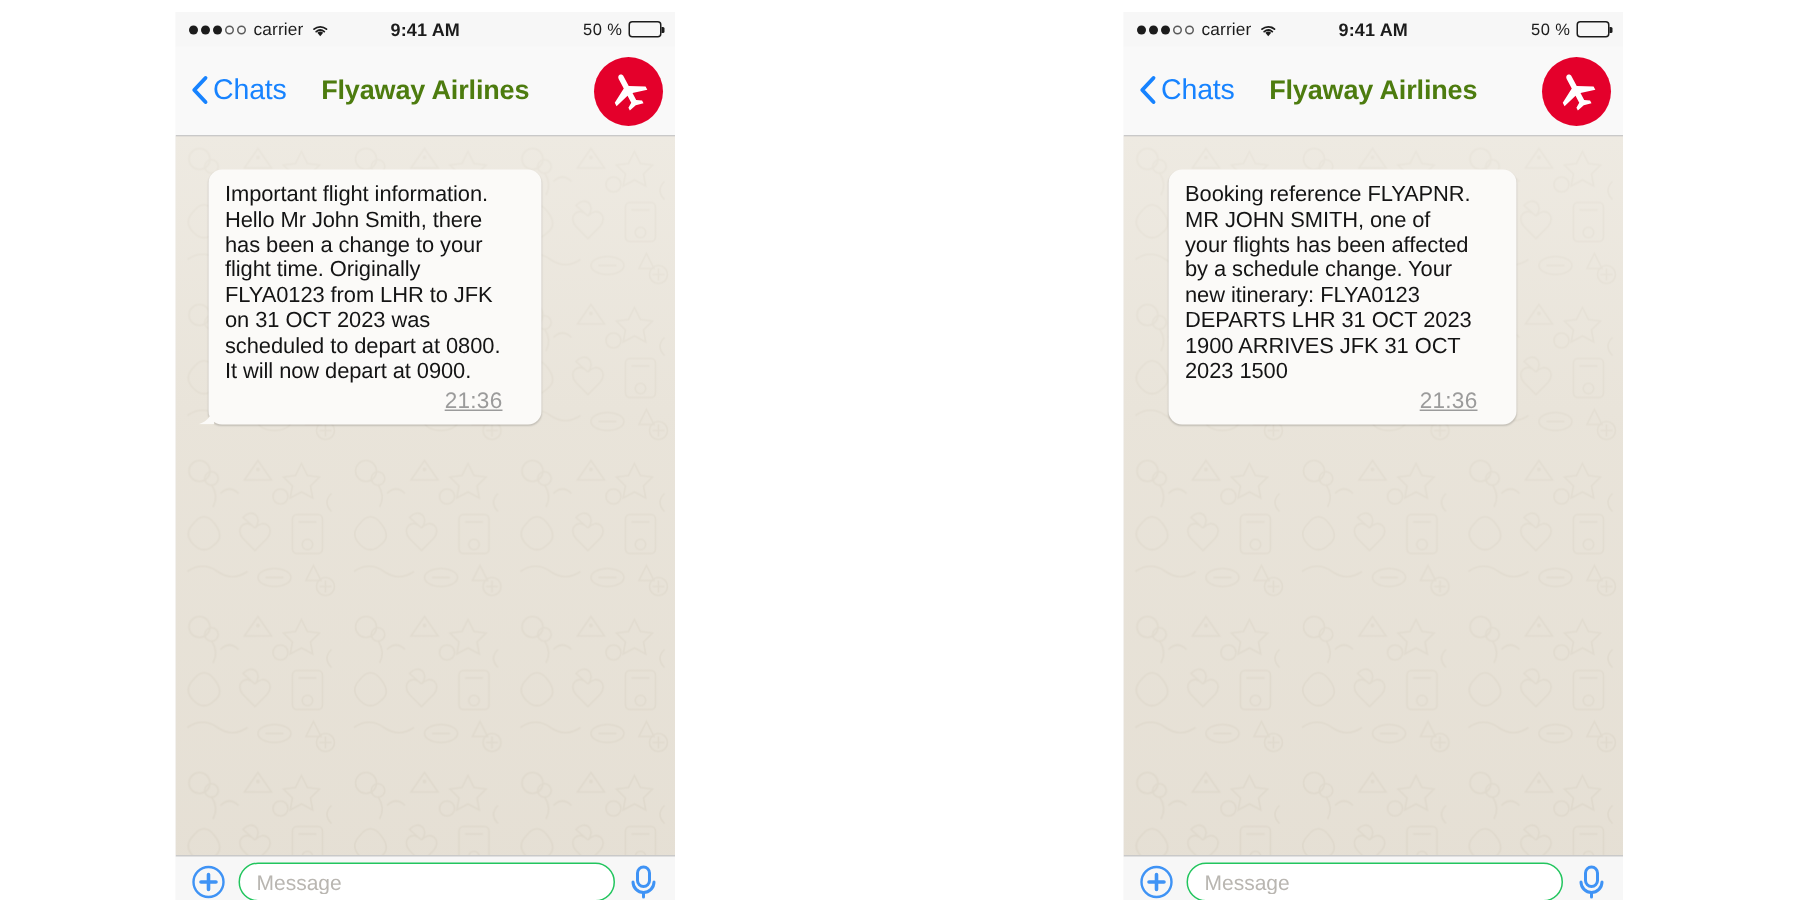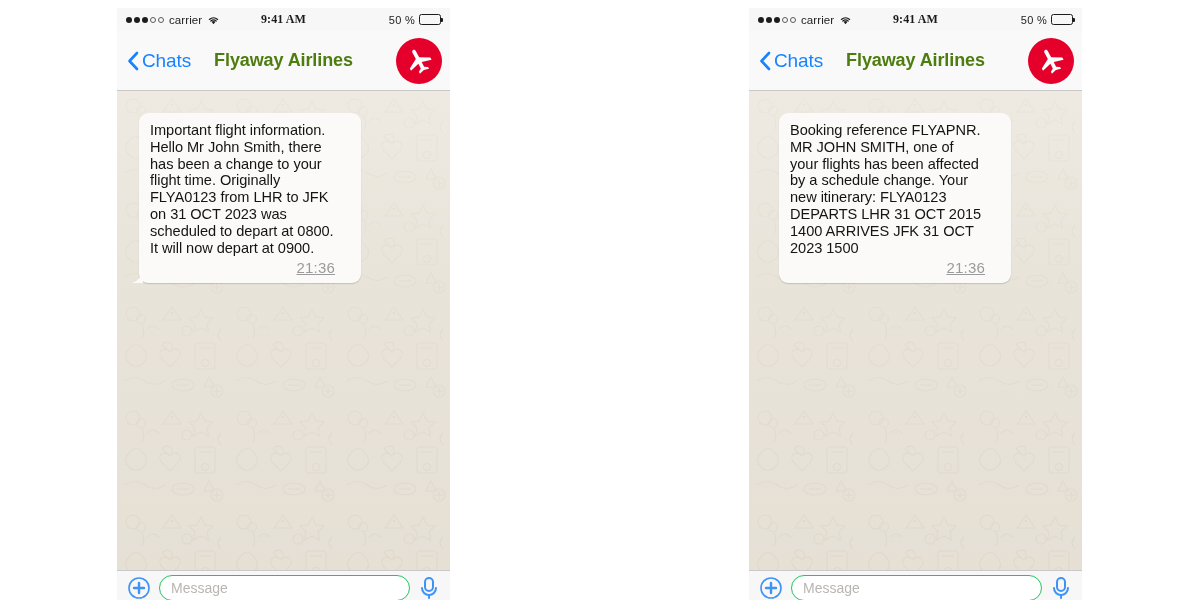--- a/index.html
+++ b/index.html
@@ -66,21 +66,20 @@
   .wifi-icon { width: 13px; height: 10px; display: block; }
   .status-time {
     position: absolute;
     left: 0; right: 0;
     text-align: center;
     font-size: 12px;
     font-weight: bold;
     color: #1c1c1c;
     letter-spacing: .1px;
     pointer-events: none;
-    font-family: Liberation Serif, serif;
   }
   .status-right {
     margin-left: auto;
     display: flex;
     align-items: center;
     gap: 4px;
   }
   .battery-label {
     font-size: 11px;
     color: #1c1c1c;
@@ -115,21 +114,20 @@
     background: #f9f9f9;
     border-bottom: 1px solid #c9c9c9;
     display: flex;
     align-items: center;
     padding: 0 8px 0 10px;
     flex: 0 0 auto;
     position: relative;
   }
   .back-link {
     display: flex;
-    align-items: center;
     gap: 3px;
     cursor: pointer;
     z-index: 2;
   }
   .chevron-left { width: 12px; height: 20px; display: block; }
   .back-label {
     font-size: 19px;
     color: #1783ff;
     letter-spacing: -.1px;
   }
@@ -425,21 +423,21 @@
       </div>
     </div>
 
     <div class="chat-area">
       <svg class="chat-doodles" viewBox="0 0 333 500" preserveAspectRatio="xMidYMin slice">
         <rect width="333" height="500" fill="url(#doodlesL)"></rect>
       </svg>
       <div class="chat-overlay"></div>
 
       <div class="bubble bubble-right">
-        <div class="bubble-text">Booking reference FLYAPNR. MR JOHN SMITH, one of your flights has been affected by a schedule change. Your new itinerary: FLYA0123 DEPARTS LHR 31 OCT 2015 1400 ARRIVES JFK 31 OCT 2023 1500</div>
+        <div class="bubble-text">Booking reference FLYAPNR. MR JOHN SMITH, one of your flights has been affected by a schedule change. Your new itinerary: FLYA0123 DEPARTS LHR 31 OCT 2023 1900 ARRIVES JFK 31 OCT 2023 1500</div>
         <div class="bubble-meta">
           <span class="bubble-time">21:36</span>
         </div>
       </div>
     </div>
 
     <div class="input-bar">
       <span class="attach-btn">
         <svg width="24" height="24" viewBox="0 0 24 24">
           <circle cx="12" cy="12" r="10" stroke="#3f93f5" stroke-width="1.6" fill="none"></circle>

